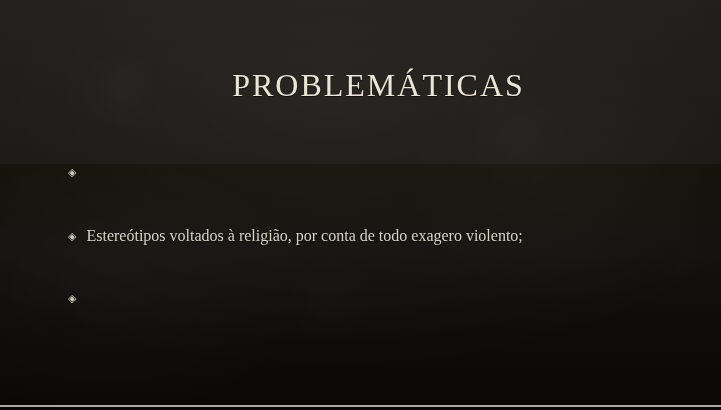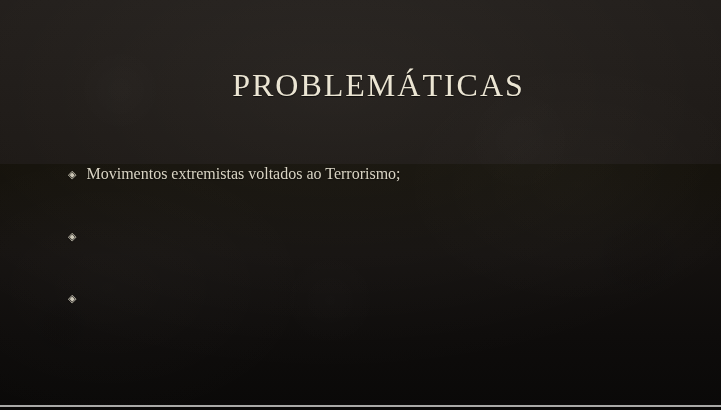--- a/index.html
+++ b/index.html
@@ -94,24 +94,24 @@
 <body>
 
 <div class="slide">
   <div class="texture"></div>
 
   <h1 class="title">PROBLEMÁTICAS</h1>
 
   <ul class="bullets">
     <li class="bullet">
       <span class="diamond">◈</span>
-      <span class="btext">Movimentos extremistas voltados ao Terrorismo;</span>
     </li>
     <li class="bullet">
       <span class="diamond">◈</span>
+      <span class="btext">Estereótipos voltados à religião, por conta de todo exagero violento;</span>
     </li>
     <li class="bullet">
       <span class="diamond">◈</span>
     </li>
   </ul>
 
   <div class="bottom-edge"></div>
 </div>
 
 </body></html>

